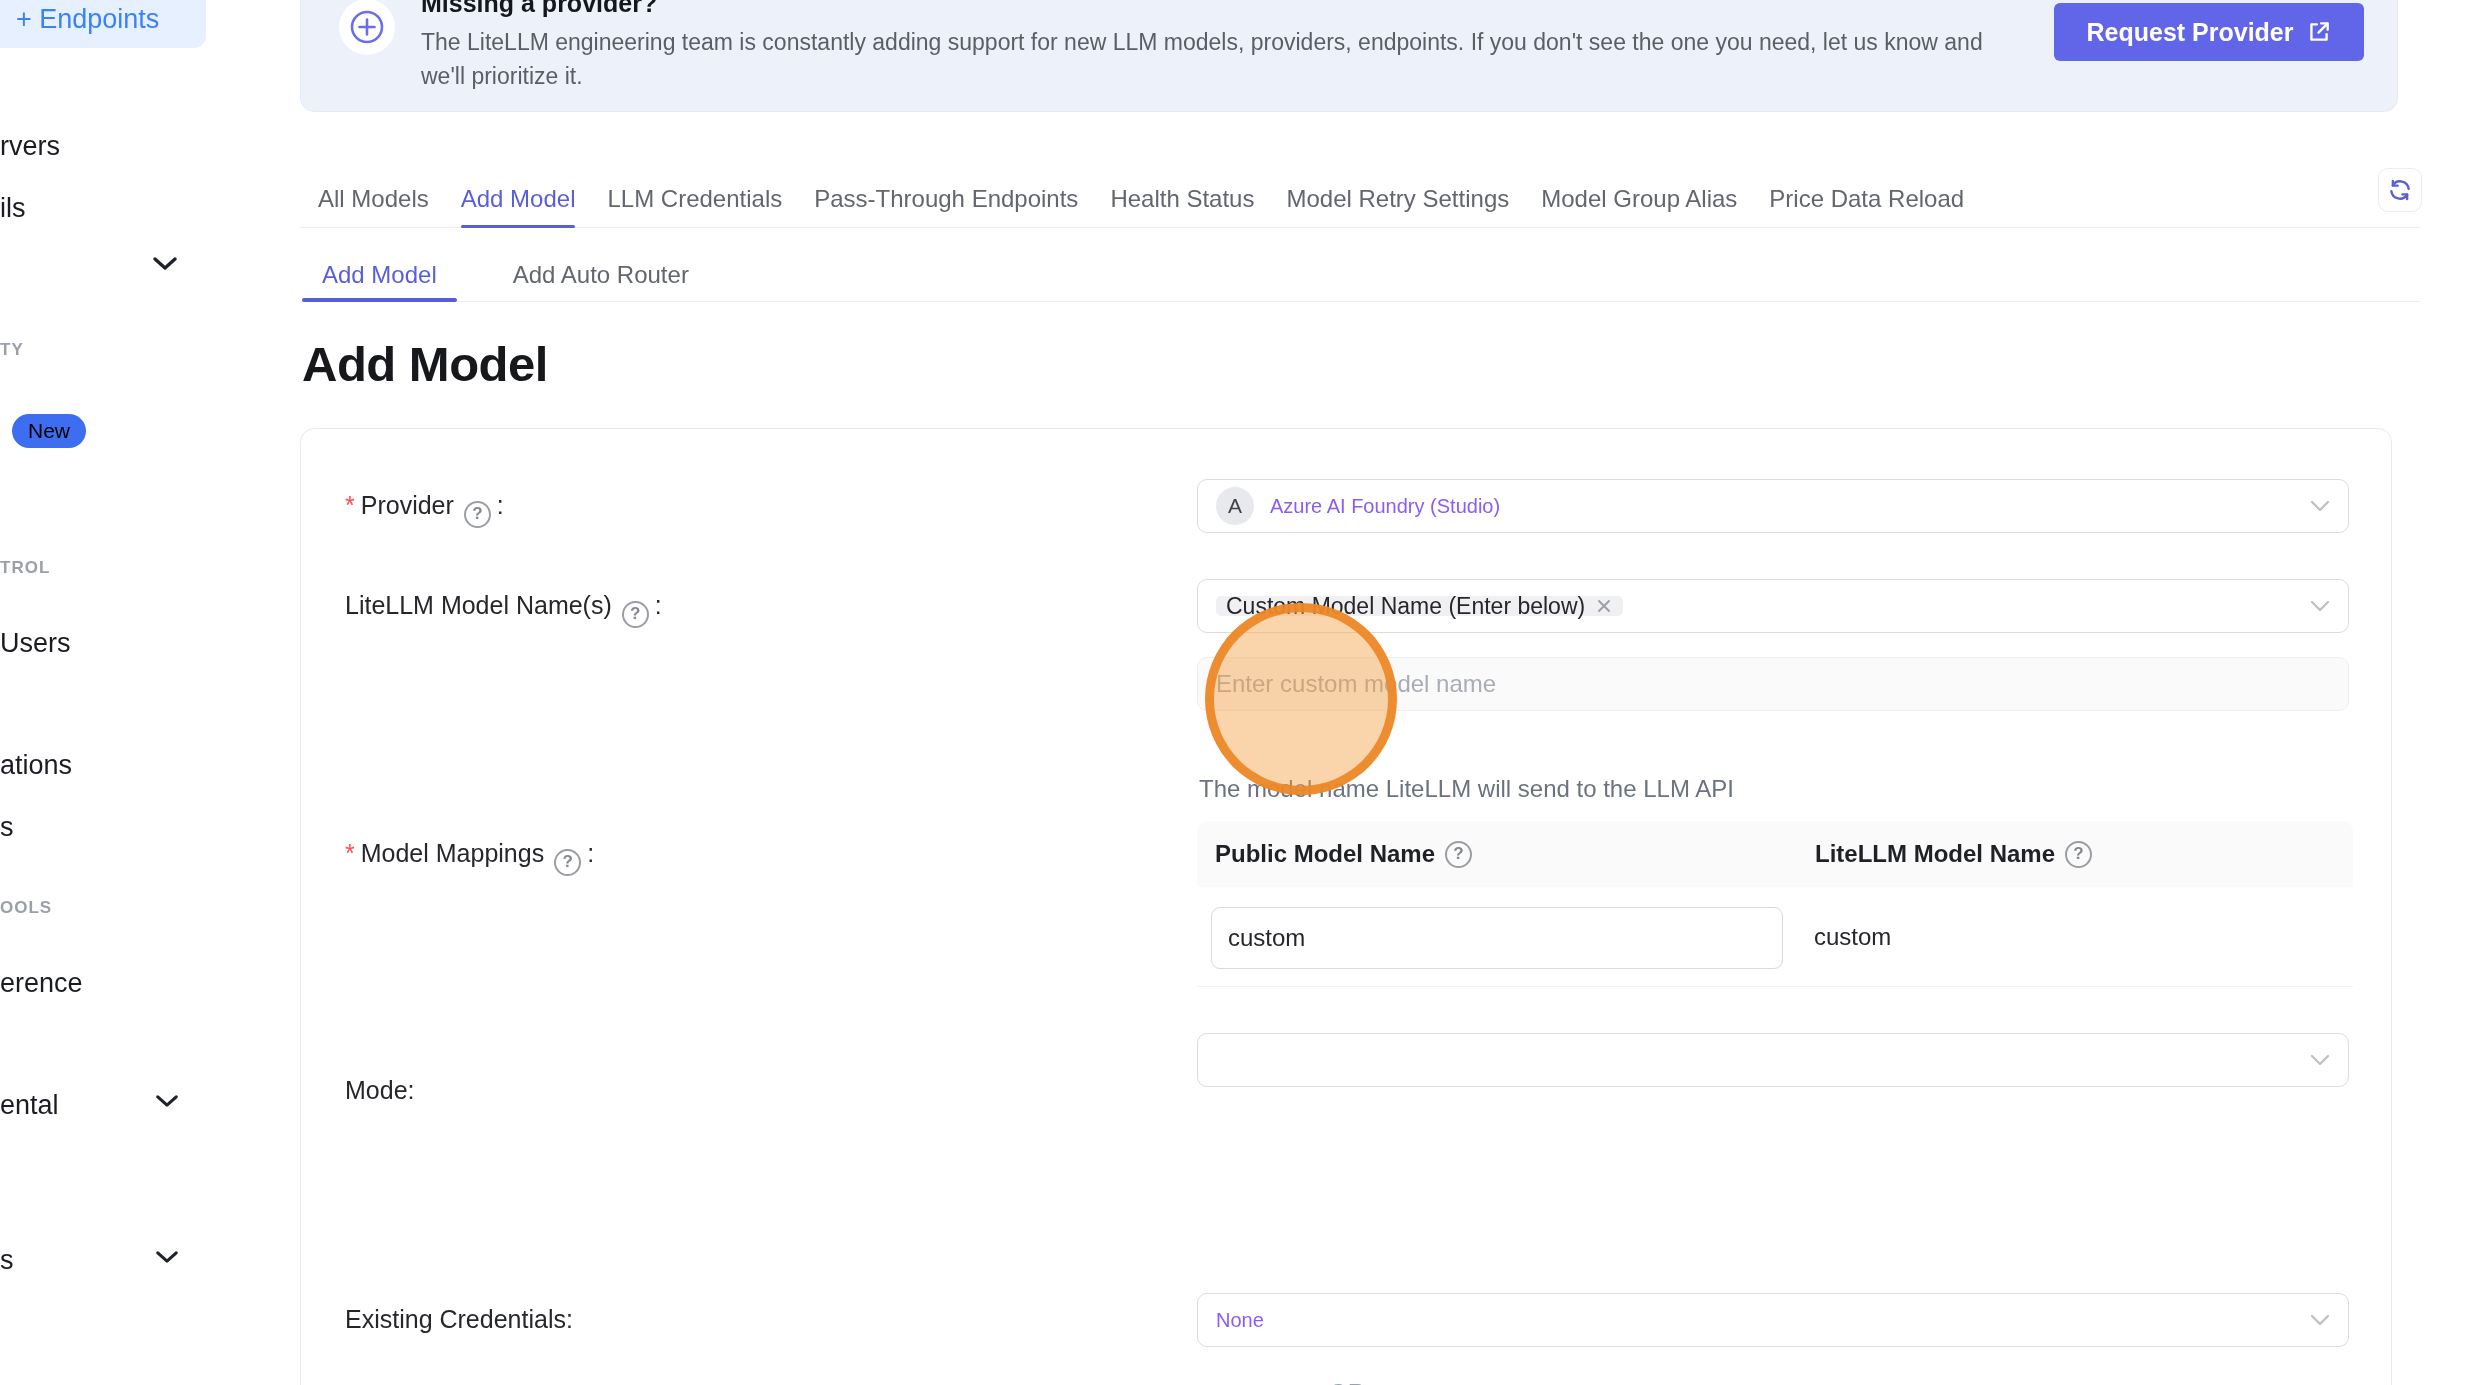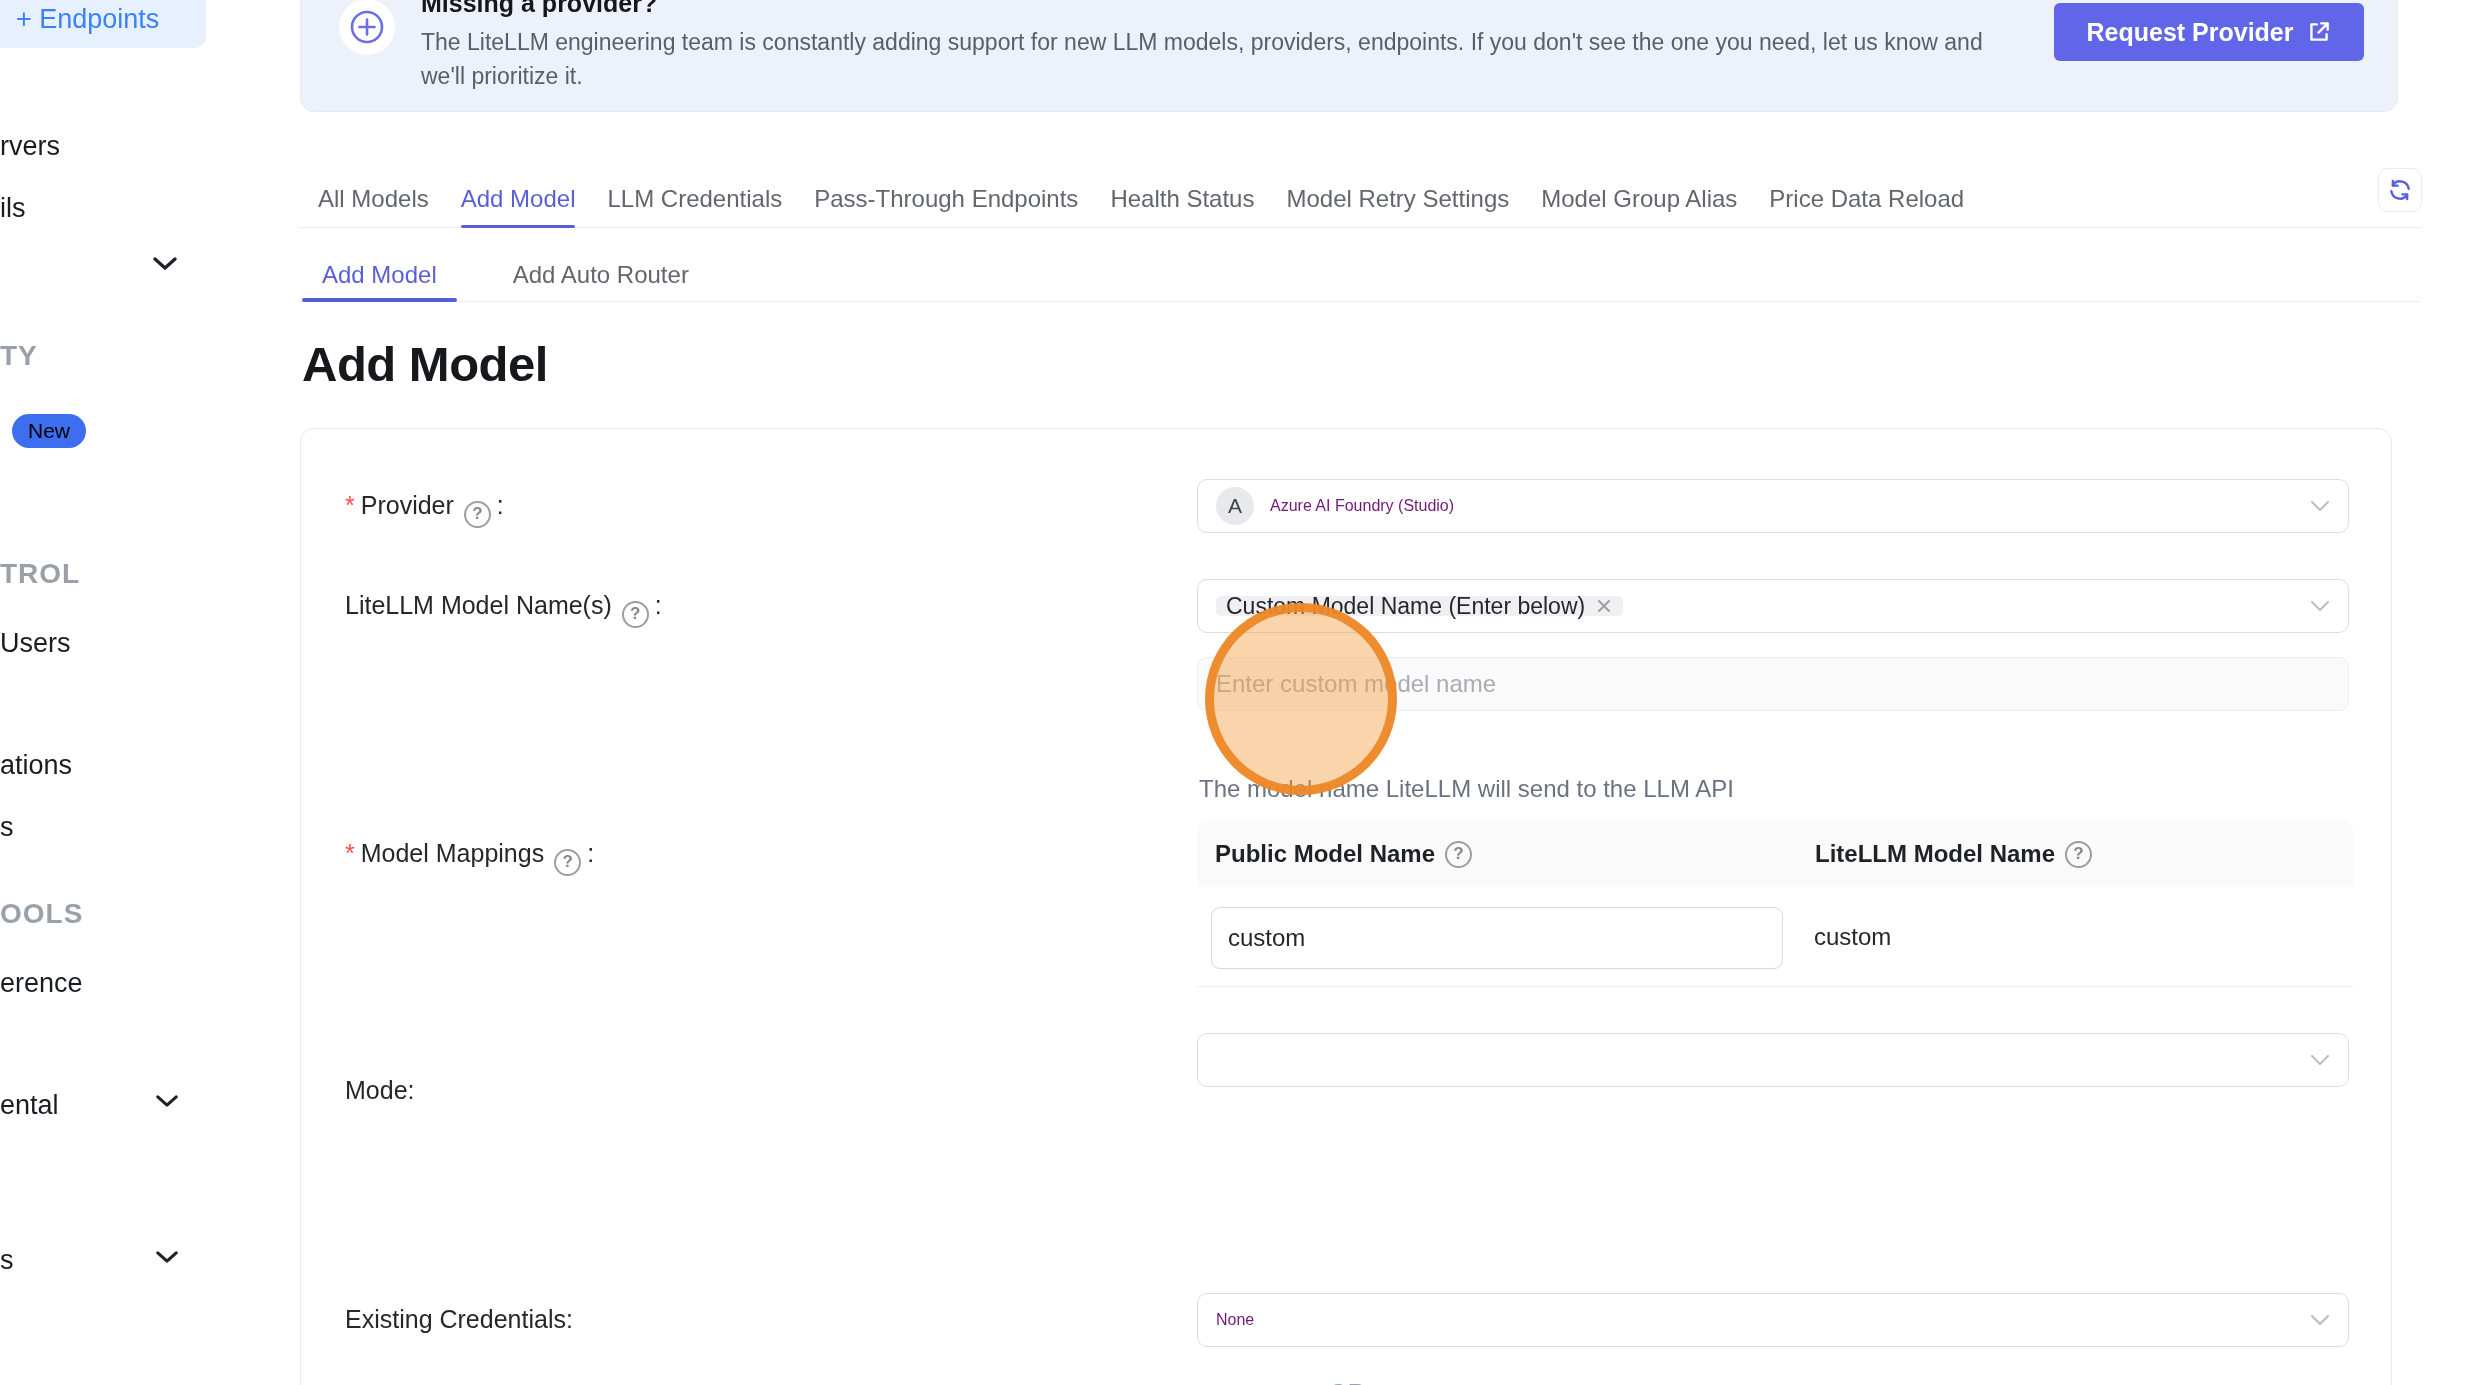--- a/index.html
+++ b/index.html
@@ -5,21 +5,21 @@
   * { margin:0; padding:0; box-sizing:border-box; }
   html,body { width:2477px; height:1385px; overflow:hidden; background:#ffffff;
               font-family:"Liberation Sans", sans-serif; color:#26272b; }
 
   
   #sidebar { position:absolute; left:0; top:0; width:300px; height:1385px; background:#fff; }
   .sb-pill { position:absolute; left:-34px; top:-10px; width:240px; height:58px;
              background:#e7f0fe; border-radius:12px; display:flex; align-items:center; }
   .sb-pill span { margin-left:50px; color:#3b82f6; font-size:27px; }
   .sb-item { position:absolute; left:0; font-size:27px; color:#1a1c22; white-space:nowrap; }
-  .sb-section { position:absolute; left:0; font-size:28px; font-weight:700; color:#9aa0a8;
+  .sb-section { position:absolute; left:0; font-size:17px; font-weight:700; color:#9aa0a8;
                 letter-spacing:1px; }
   .sb-badge { position:absolute; left:12px; top:414px; width:74px; height:34px; background:#3d6ef0;
               border-radius:17px; color:#000000; font-size:21px; display:flex; align-items:center;
               justify-content:center; }
   .sb-chev { position:absolute; }
 
   
   #main { position:absolute; left:300px; top:0; width:2124px; height:1385px; }
 
   
@@ -71,21 +71,21 @@
             border:2px solid #9a9da3; border-radius:50%; color:#84878d; font-size:17px;
             font-weight:700; margin:0 6px 0 10px; vertical-align:-5px; }
 
   .select { position:absolute; left:896px; width:1152px; height:54px; background:#fff;
             border:1px solid #dcdcdc; border-radius:10px; display:flex; align-items:center;
             padding:0 18px; cursor:pointer; }
   .select .chev { margin-left:auto; }
   .avatar { width:38px; height:38px; border-radius:50%; background:#e8e9ec; color:#3f4248;
             font-size:21px; display:flex; align-items:center; justify-content:center;
             margin-right:16px; flex:0 0 auto; }
-  .sel-value { font-size:16px; color:#701a75;text-align:right; }
+  .sel-value { font-size:20px; color:#8b5cf6;text-align:right; }
   .tag { display:flex; align-items:center; background:#f0f0f2; border-radius:5px; height:20px;
          padding:0 10px; font-size:23px; color:#26272b; gap:10px;justify-content:space-between; }
 
   .custom-input { position:absolute; left:896px; top:228px; width:1152px; height:54px;
                   background:#fafafa; border:1px solid #eeeeee; border-radius:10px;
                   font-size:24px; color:#26272b; padding:0 18px;
                   font-family:"Liberation Sans", sans-serif; }
   .custom-input::placeholder { color:#a8adb4; }
 
   .helper { position:absolute; left:898px; font-size:24px; color:#6b7280; }

